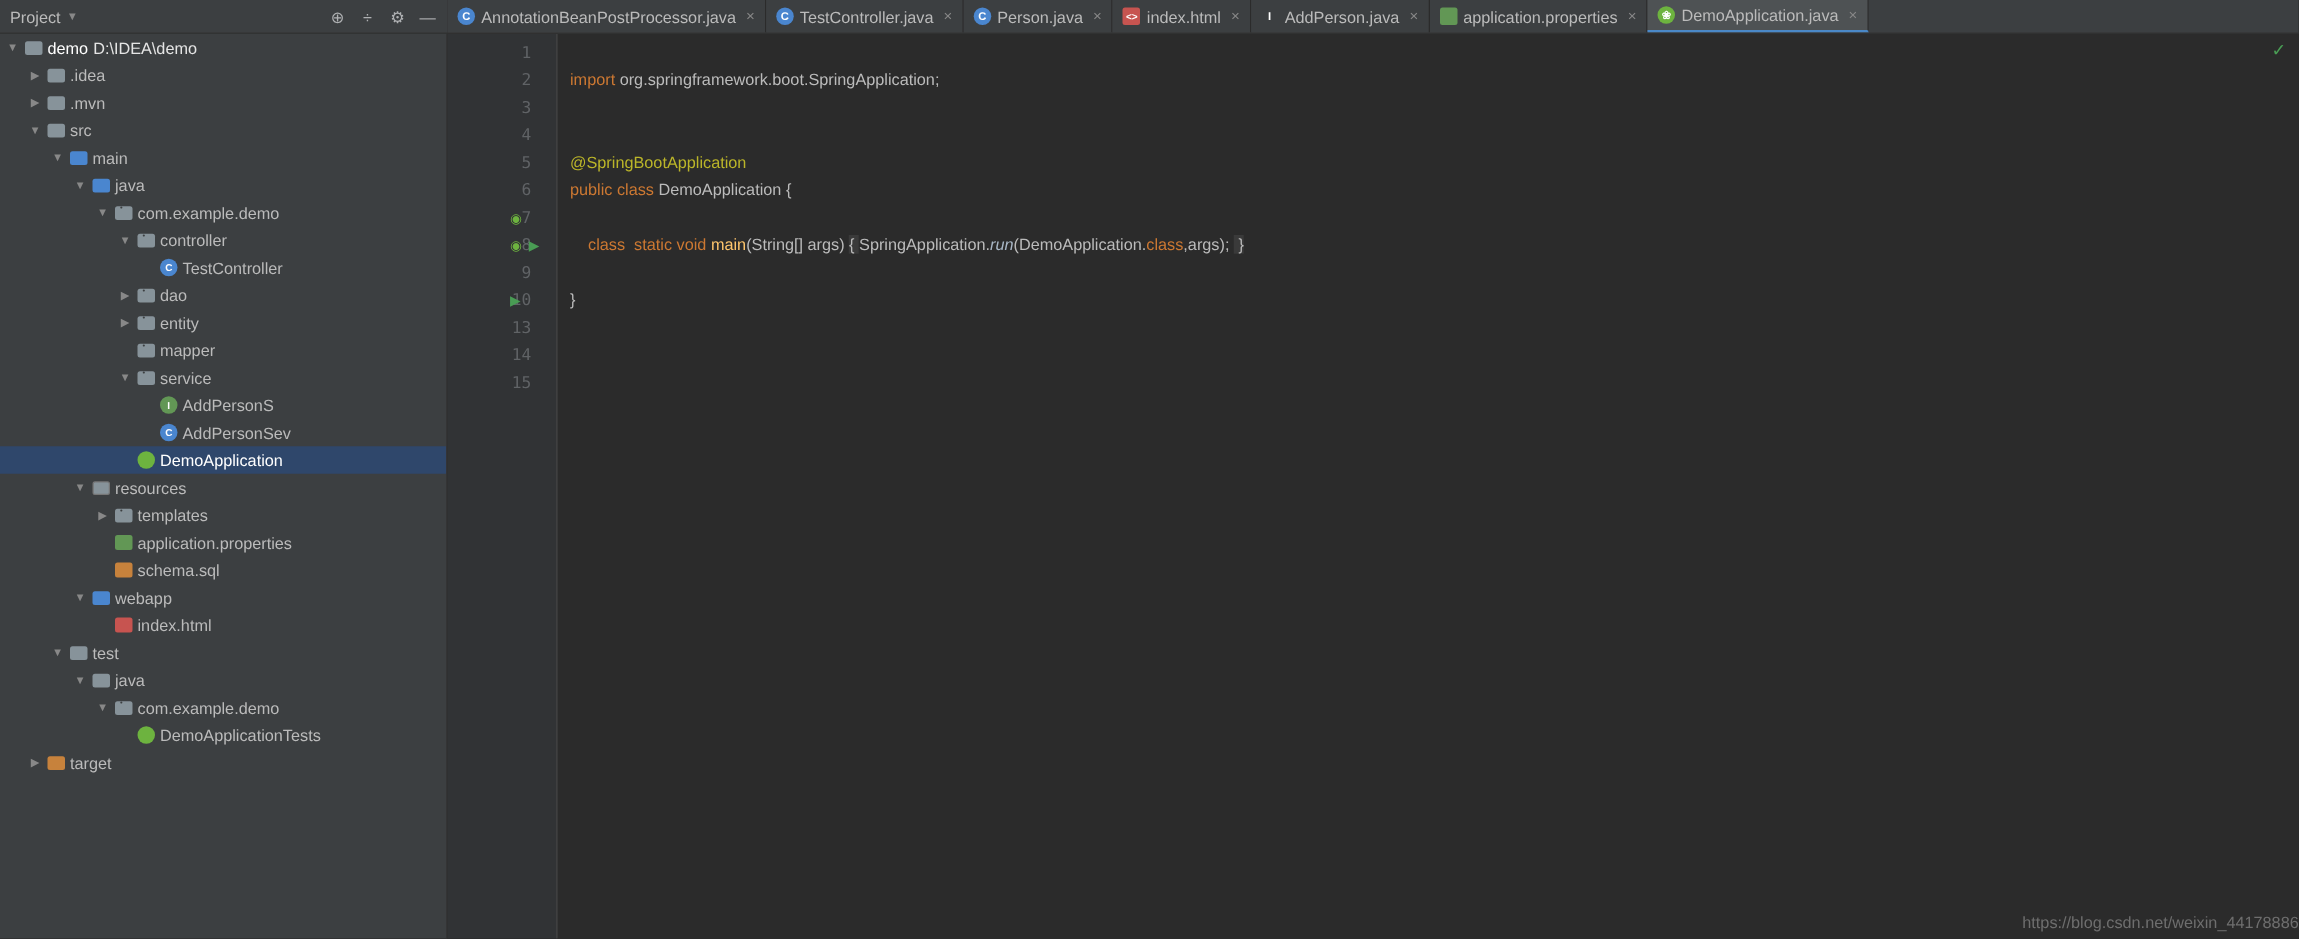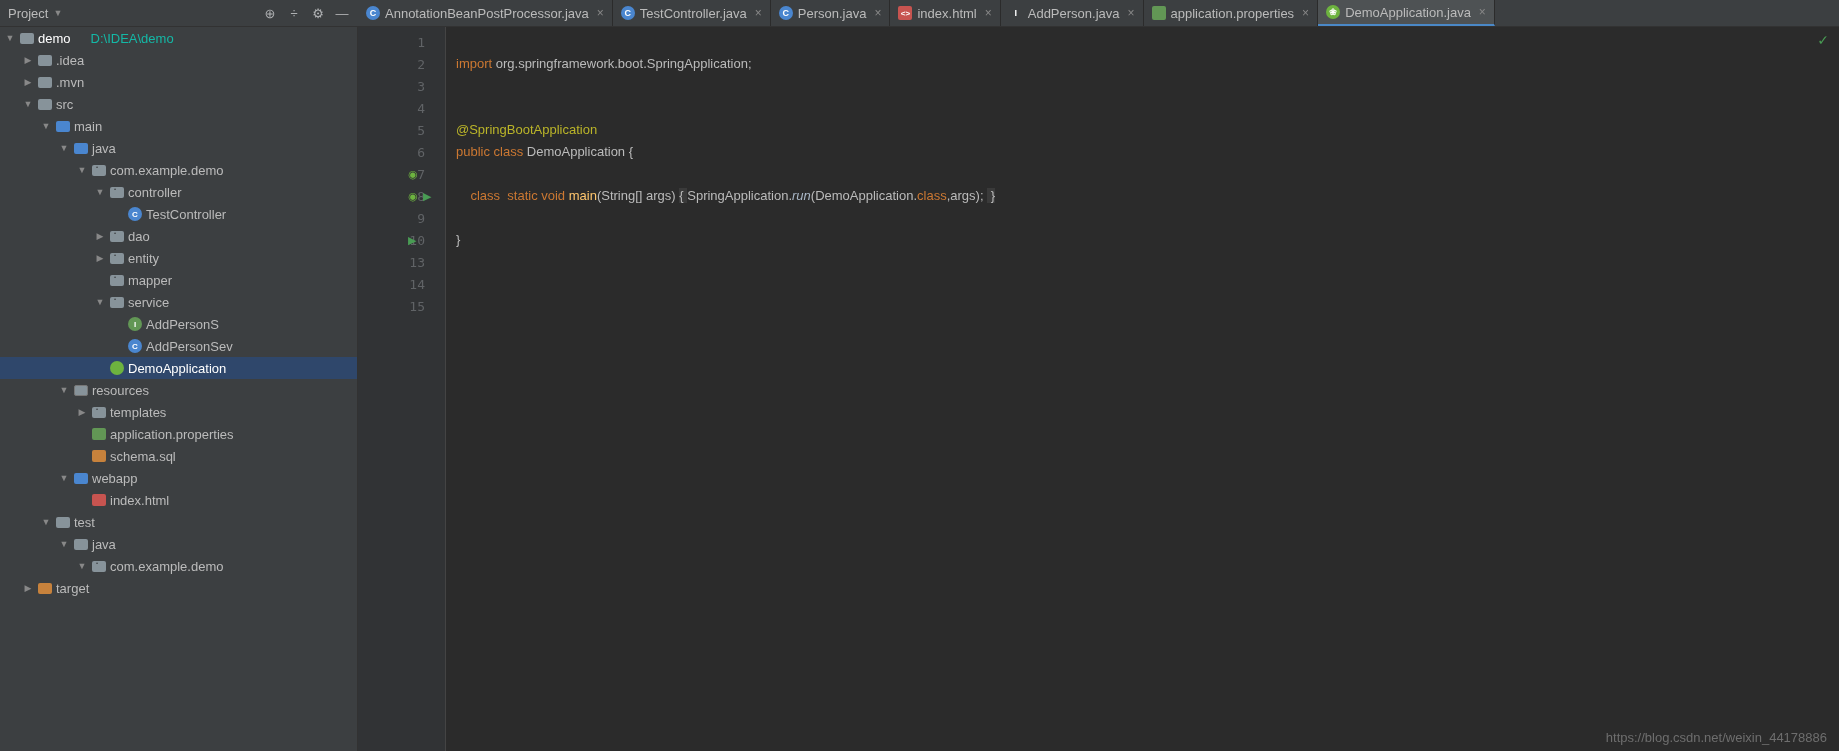--- a/index.html
+++ b/index.html
@@ -197,22 +197,22 @@
       background: #629755;
       border-radius: 2px;
     }
     .tree-icon.sql-file {
       width: 14px;
       height: 12px;
       background: #c7823c;
       border-radius: 2px;
     }
     .tree-path {
-      color: #14b8a6;
-      margin-left: 16px;
+      color: #e5e5e5;
+      margin-left: 0;
     }
     .editor-area {
       flex: 1;
       display: flex;
       background: #2b2b2b;
       position: relative;
     }
     .gutter {
       width: 88px;
       background: #313335;
@@ -257,21 +257,21 @@
     .check-icon {
       position: absolute;
       top: 5px;
       right: 10px;
       color: #499c54;
       font-size: 14px;
     }
     .watermark {
       position: absolute;
       bottom: 6px;
-      right: 12px;
+      right: 0;
       color: #6e6e6e;
       font-size: 13px;
     }
     .bold { font-weight: normal; color: #fff; }
   </style>
 </head>
 <body>
 
 <div class="top-row">
   <div class="project-header">
@@ -446,20 +446,25 @@
       <div class="tree-item" style="padding-left: 58px;">
         <span class="tree-arrow">▼</span>
         <span class="tree-icon folder"></span>
         <span>java</span>
       </div>
       <div class="tree-item" style="padding-left: 76px;">
         <span class="tree-arrow">▼</span>
         <span class="tree-icon package"></span>
         <span>com.example.demo</span>
       </div>
+      <div class="tree-item" style="padding-left: 94px;">
+        <span class="tree-arrow none">▶</span>
+        <span class="tree-icon spring-file"></span>
+        <span>DemoApplicationTests</span>
+      </div>
       <div class="tree-item" style="padding-left: 22px;">
         <span class="tree-arrow">▶</span>
         <span class="tree-icon folder orange"></span>
         <span>target</span>
       </div>
     </div>
 
   <div class="editor-area">
     <div class="gutter" id="gutter">
         <div class="gutter-line">1</div>

